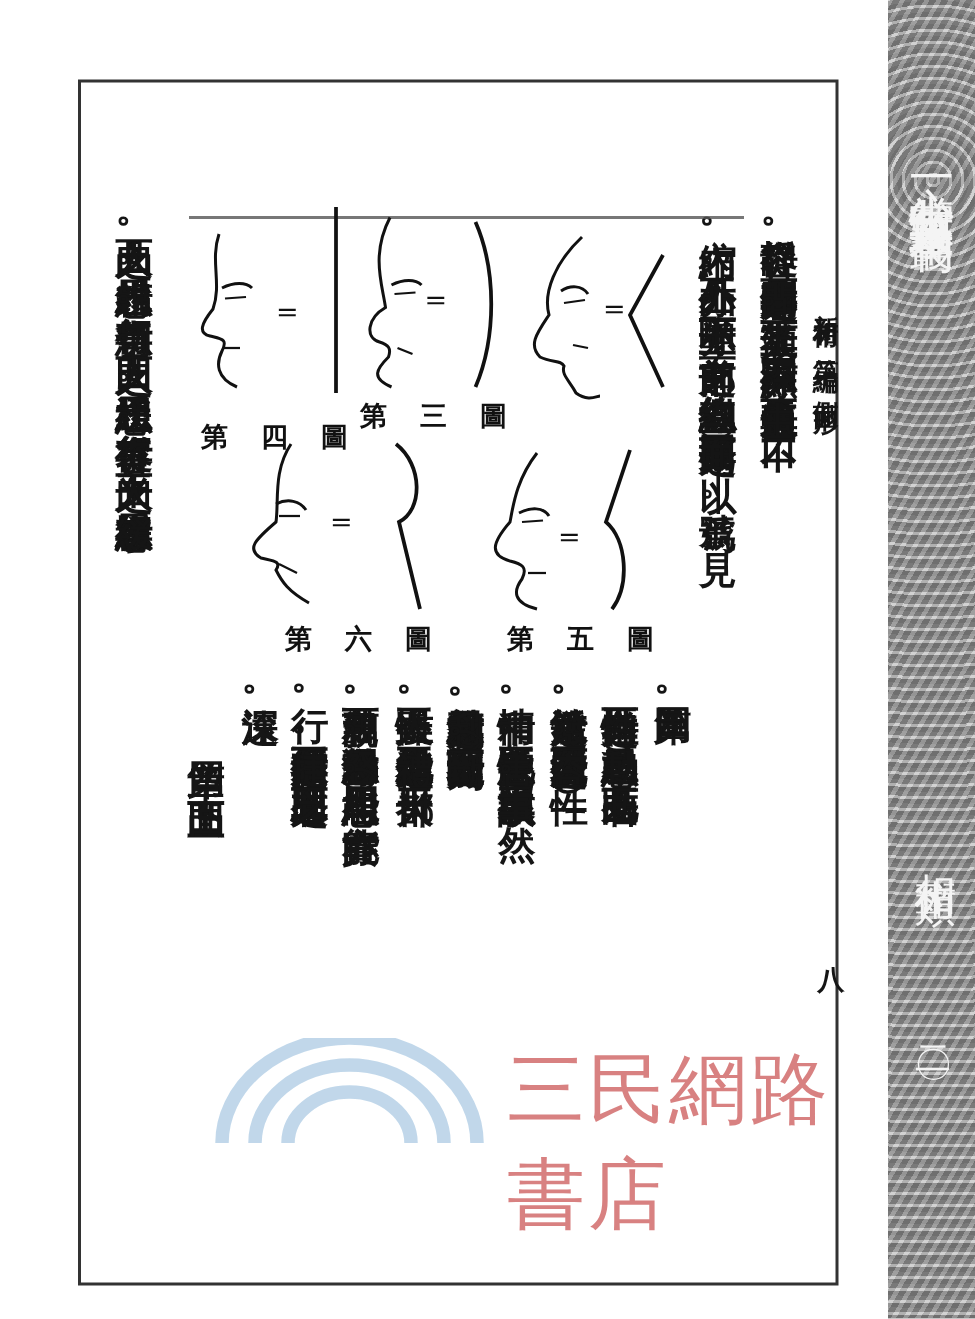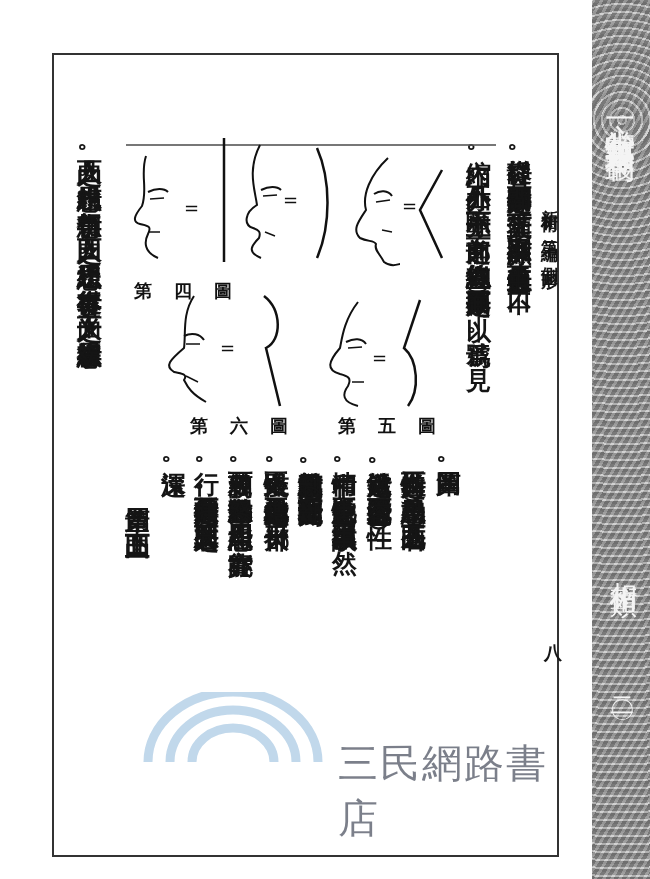--- a/index.html
+++ b/index.html
@@ -21,21 +21,21 @@
   .sidebar::after { content:""; position:absolute; inset:0;
     background: repeating-linear-gradient(120deg, rgba(255,255,255,0.18) 0 3px, rgba(0,0,0,0.12) 3px 7px); }
   .side-title { position:absolute; left:8px; top:100px; writing-mode:vertical-rl; text-orientation:upright;
                 color:#f4f4f4; font-size:30px; line-height:40px; letter-spacing:3px; z-index:2;
                 font-family:"DejaVu Serif", serif; }
   .side-cat { position:absolute; left:12px; top:370px; writing-mode:vertical-rl; text-orientation:upright;
               color:#f4f4f4; font-size:28px; letter-spacing:4px; z-index:2; font-family:"DejaVu Serif", serif; }
   .side-pg { position:absolute; left:14px; top:680px; writing-mode:vertical-rl; text-orientation:upright;
              color:#f4f4f4; font-size:24px; z-index:2; font-family:"DejaVu Serif", serif; }
   .watermark { position:absolute; left:138px; top:692px; width:420px; height:70px; pointer-events:none; opacity:.55; }
-  .wm-cn { position:absolute; left:200px; top:0; color:#0f172a; font-size:40px; letter-spacing:2px; font-family:"DejaVu Sans", sans-serif;margin-top:44px; }
+  .wm-cn { position:absolute; left:200px; top:0; color:#b91c1c; font-size:52px; letter-spacing:2px; font-family:"DejaVu Sans", sans-serif; }
   .wm-url { position:absolute; left:190px; top:44px; color:#8fb8da; font-size:20px; letter-spacing:1px; font-family:"DejaVu Sans", sans-serif; }
 </style>
 </head>
 <body>
 
 <div class="page">
   <div class="frame"></div>
 
   <div class="col small" style="left:540px; top:196px;">新相術　第二編　側面形</div>
   <div class="col pg" style="left:538px; top:630px;">八</div>
@@ -72,20 +72,21 @@
     <svg width="110" height="130" viewBox="0 0 110 130">
       <path d="M28 22 C22 40 30 55 24 72 C16 82 14 88 22 90 C30 92 34 92 30 100 C26 108 26 118 40 124" fill="none" stroke="#111" stroke-width="2"></path>
       <path d="M30 58 C38 54 46 54 50 58" fill="none" stroke="#111" stroke-width="2"></path>
       <path d="M32 65 L46 64" stroke="#111" stroke-width="1.5"></path>
       <path d="M30 98 L42 98" stroke="#111" stroke-width="1.5"></path>
       <text x="66" y="80" font-size="18" font-family="DejaVu Sans, sans-serif" fill="#111">=</text>
       <path d="M106 4 L106 128" stroke="#111" stroke-width="2.5"></path>
     </svg>
   </div>
 
+  <div style="position:absolute; left:240px; top:265px; font-size:18px; font-weight:bold; letter-spacing:22px; font-family:'DejaVu Serif',serif;">第三圖</div>
   <div style="position:absolute; left:134px; top:265px; font-size:18px; font-weight:bold; letter-spacing:22px; font-family:'DejaVu Serif',serif;margin-top:14px;">第四圖</div>
 
   <div class="fig" style="left:318px; top:290px;">
     <svg width="110" height="120" viewBox="0 0 110 120">
       <path d="M40 12 C26 30 24 48 22 58 C10 72 8 80 22 84 C30 86 34 88 30 96 C24 104 24 112 40 116" fill="none" stroke="#111" stroke-width="2"></path>
       <path d="M28 52 C36 48 44 48 48 54" fill="none" stroke="#111" stroke-width="2"></path>
       <path d="M30 58 L44 57" stroke="#111" stroke-width="1.5"></path>
       <path d="M34 92 L46 92" stroke="#111" stroke-width="1.5"></path>
       <text x="54" y="74" font-size="18" font-family="DejaVu Sans, sans-serif" fill="#111">=</text>
       <path d="M102 10 L86 58 C100 70 102 100 90 116" fill="none" stroke="#111" stroke-width="2.5"></path>

